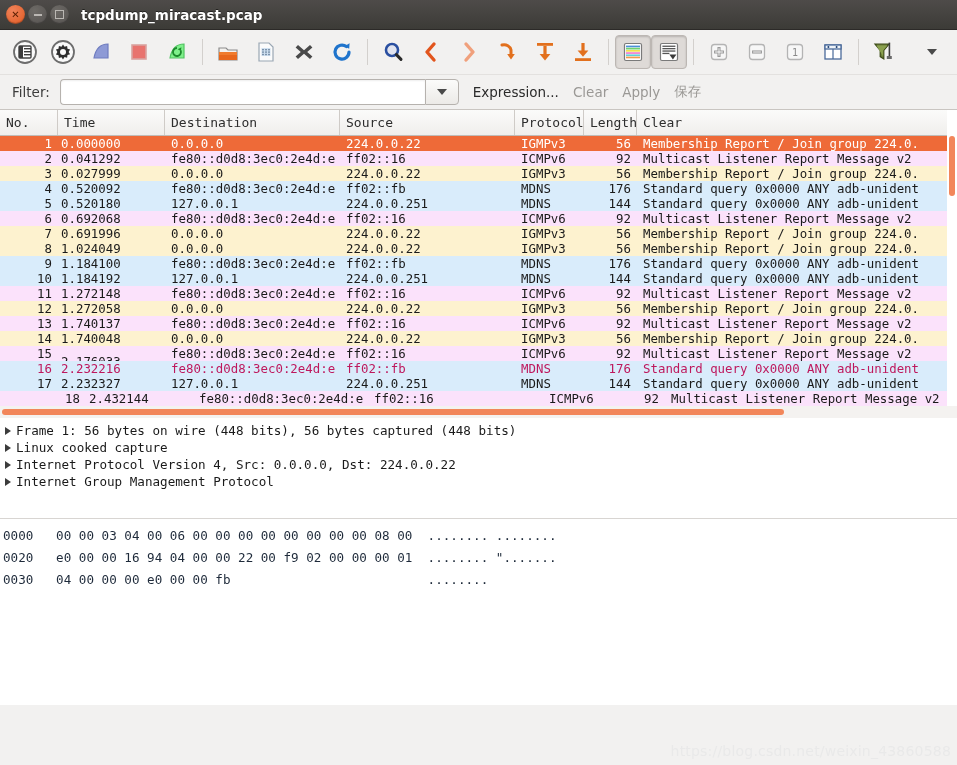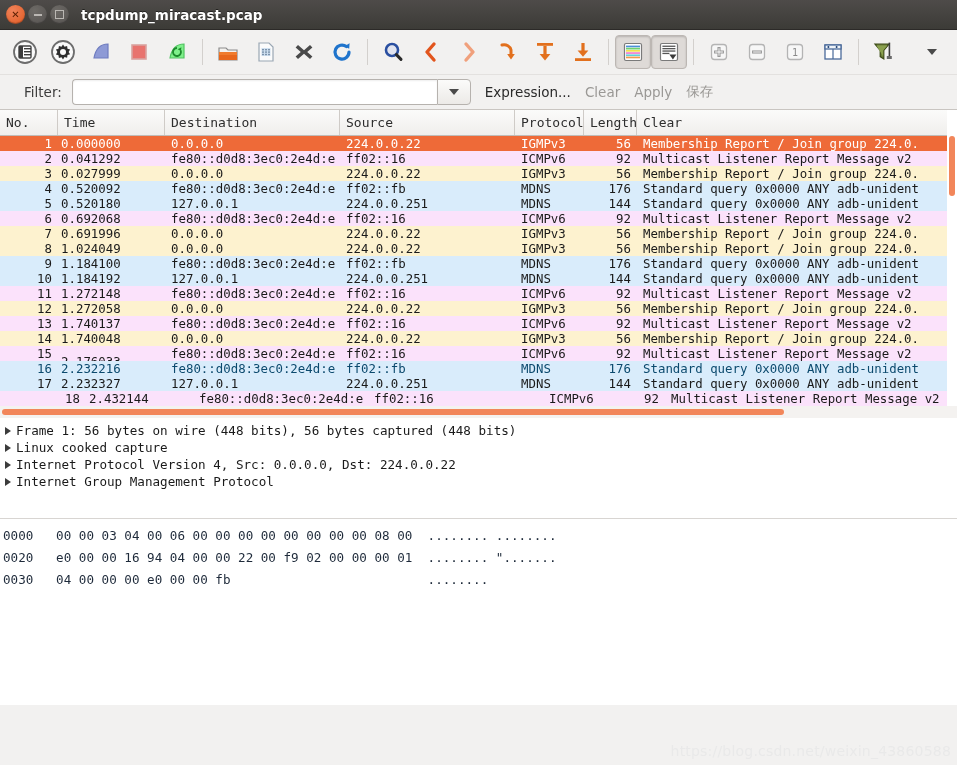--- a/index.html
+++ b/index.html
@@ -39,21 +39,21 @@
     border-bottom: 1px solid #e3e1df;
   }
   .tb { width: 38px; height: 38px; display:flex; align-items:center; justify-content:center; position:relative; }
   .tb.pressed { background: #dedad7; border: 1px solid #bcb7b3; border-radius: 4px;
                 box-shadow: inset 0 1px 2px rgba(0,0,0,.18); width: 34px; height: 32px; }
   .sep { width: 1px; height: 26px; background: #d3d0cd; margin: 0 6px; }
   .caret-down { width:0;height:0;border-left:5px solid transparent;border-right:5px solid transparent;
                 border-top:6px solid #4a4a4a; }
 
   
-  .filterbar { height: 34px; display:flex; align-items:center; padding-left: 24px; background:#f2f1f0; }
+  .filterbar { height: 34px; display:flex; align-items:center; padding-left: 12px; background:#f2f1f0; }
   .filter-label { font-size: 13.5px; color: #3c3c3c; margin-right: 10px; }
   .filter-box { display:flex; align-items:stretch; height: 26px; }
   .filter-input { width: 352px; border:1px solid #b6b2ae; border-right:none;
                   border-radius: 4px 0 0 4px; background:#fff; outline:none;
                   font-size: 13px; padding: 0 6px; color:#222; box-shadow: inset 0 1px 2px rgba(0,0,0,.07); }
   .filter-drop { width: 32px; border:1px solid #b6b2ae; border-radius: 0 4px 4px 0;
                  background: linear-gradient(#fbfbfa,#eceae7);
                  display:flex; align-items:center; justify-content:center; }
   .fb-link { font-size: 13.5px; margin-left: 14px; }
   .fb-link.on { color: #2a2a2a; }
@@ -476,21 +476,21 @@
         </div>
         <div class="prow" style="background: rgb(251, 226, 251); color: rgb(26, 26, 26);">
           <div class="c c-no" style="width: 58px;">15</div>
           <div class="c c-time" style="width: 107px; margin-top: 8px;">2.176033</div>
           <div class="c c-src" style="width: 175px;">fe80::d0d8:3ec0:2e4d:e</div>
           <div class="c c-dst" style="width: 175px;">ff02::16</div>
           <div class="c c-proto" style="width: 69px;">ICMPv6</div>
           <div class="c c-len" style="width: 53px;">92</div>
           <div class="c c-info" style="width: 310px; flex: 1 1 0%;">Multicast Listener Report Message v2</div>
         </div>
-        <div class="prow" style="background: rgb(217, 236, 251); color: #0c4a6e;">
+        <div class="prow" style="background: rgb(217, 236, 251); color: #be185d;">
           <div class="c c-no" style="width: 58px;">16</div>
           <div class="c c-time" style="width: 107px;">2.232216</div>
           <div class="c c-src" style="width: 175px;">fe80::d0d8:3ec0:2e4d:e</div>
           <div class="c c-dst" style="width: 175px;">ff02::fb</div>
           <div class="c c-proto" style="width: 69px;">MDNS</div>
           <div class="c c-len" style="width: 53px;">176</div>
           <div class="c c-info" style="width: 310px; flex: 1 1 0%;">Standard query 0x0000 ANY adb-unident</div>
         </div>
         <div class="prow" style="background: rgb(217, 236, 251); color: rgb(26, 26, 26);">
           <div class="c c-no" style="width: 58px; padding-left: 8px;">17</div>

